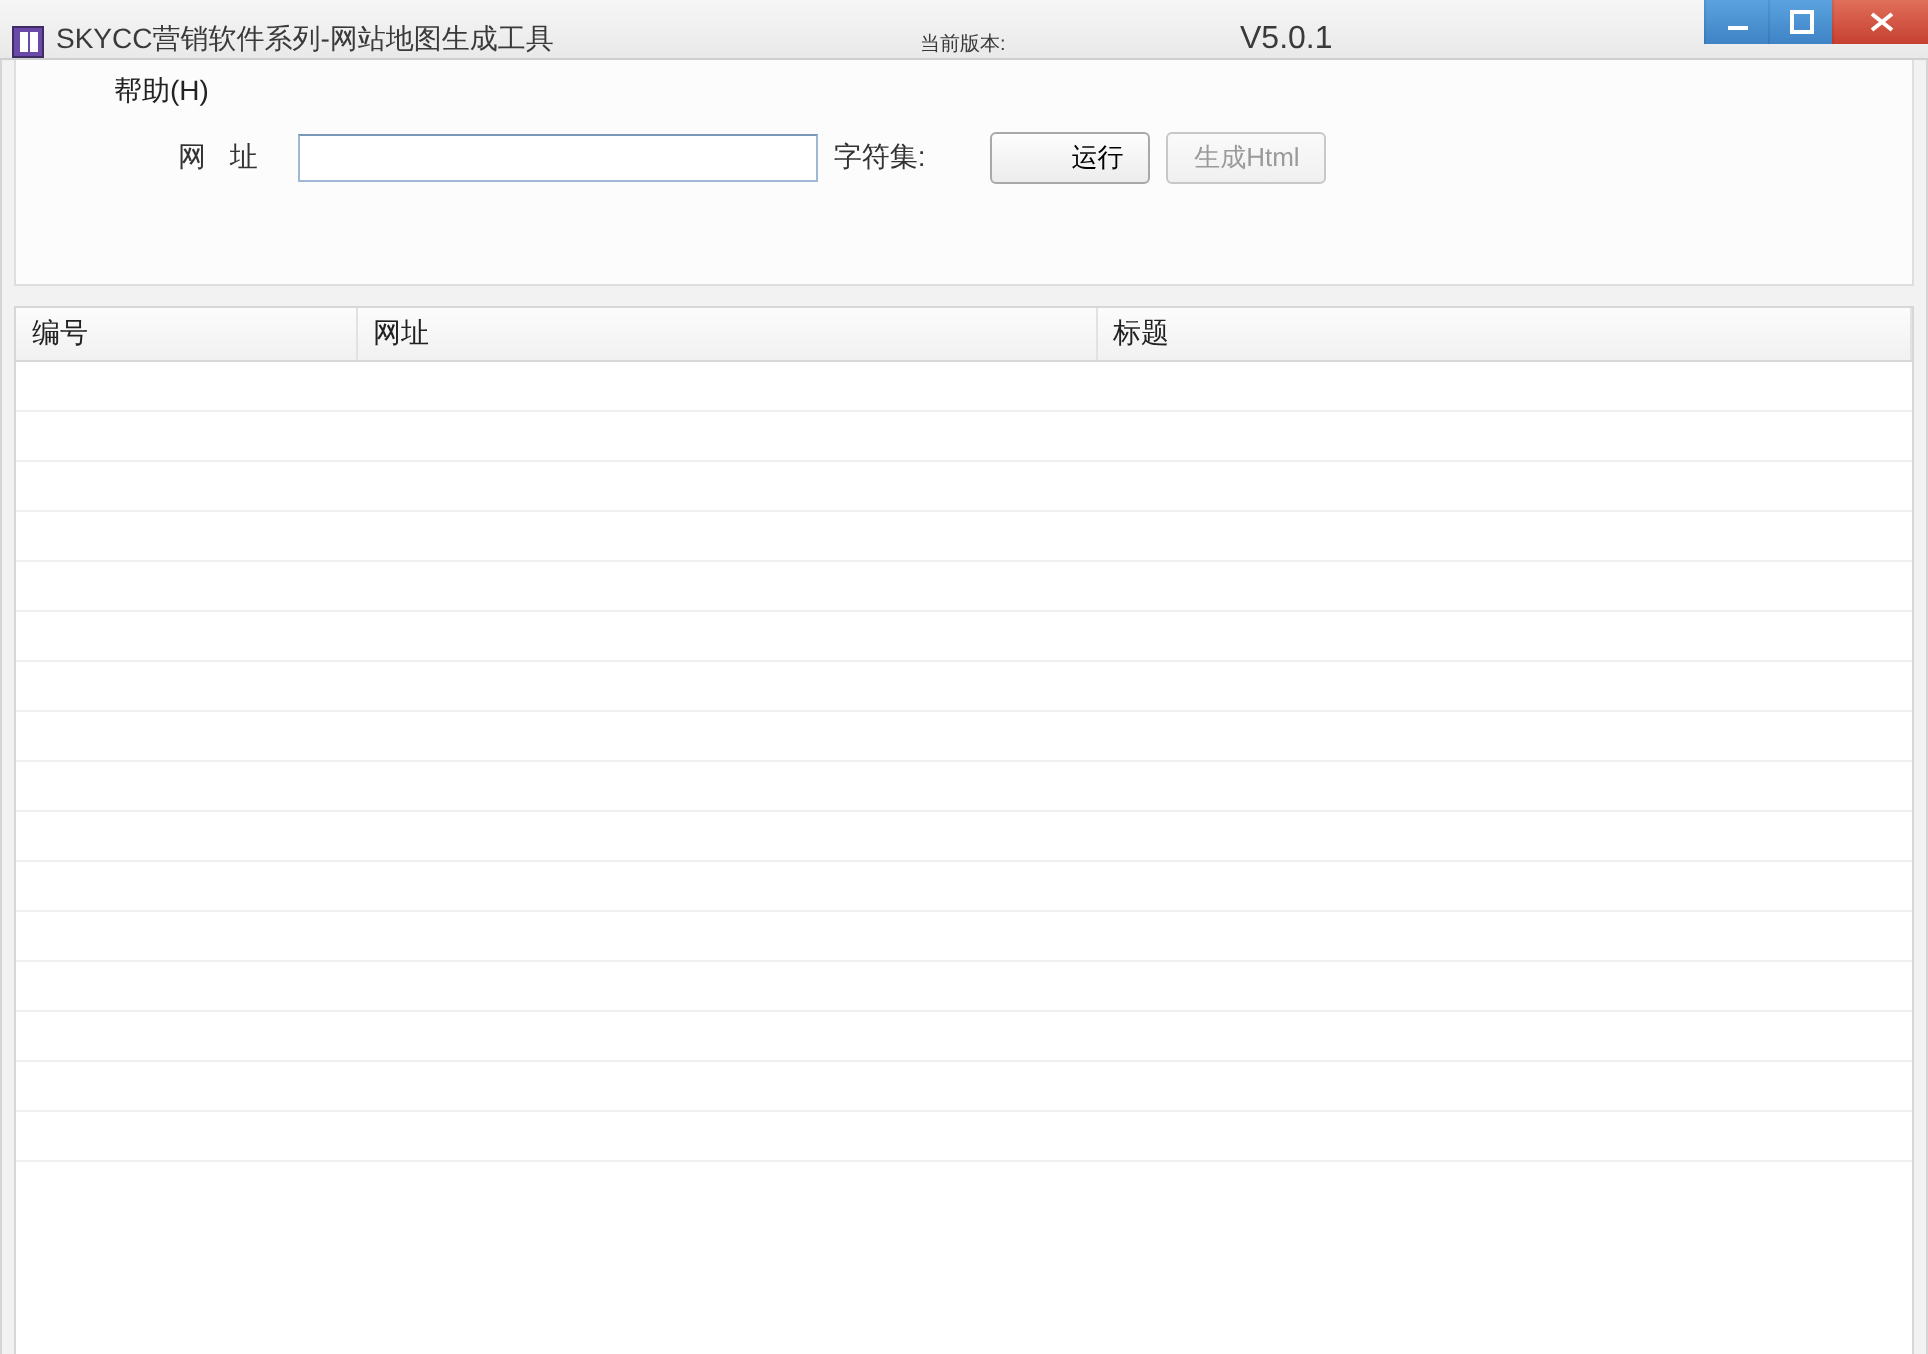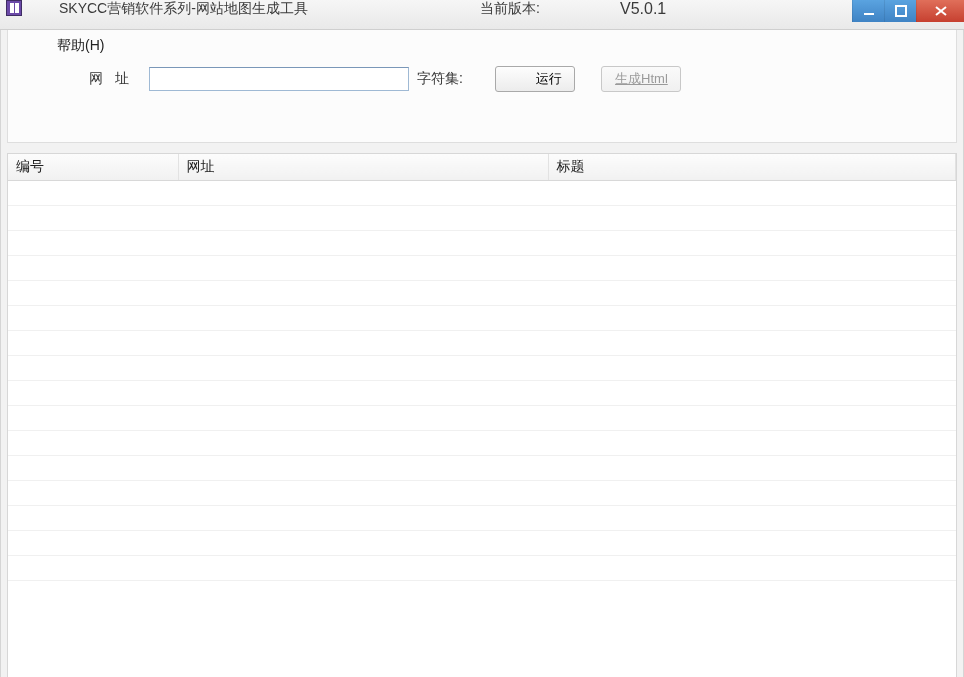--- a/index.html
+++ b/index.html
@@ -4,37 +4,36 @@
 <style>
   * { box-sizing: border-box; margin: 0; padding: 0; }
   html, body { width: 964px; height: 677px; font-family: "Microsoft YaHei", "SimSun", Arial, sans-serif; font-size: 13px; color: #222; background: #fff; overflow: hidden; }
 
   
   .titlebar {
     height: 30px;
     background: linear-gradient(#f6f6f6, #e9e9e9);
     border-bottom: 1px solid #cfcfcf;
     display: flex;
-    align-items: flex-start;
+    align-items: flex-end;
     position: relative;
-    gap: 31px;
   }
   .titlebar .app-icon {
     width: 16px; height: 16px;
     margin: 0 6px 0 6px;
     background: #6b49a8;
     position: relative;
     border: 1px solid #3e2c63;
   }
   .titlebar .app-icon::after{
     content:""; position:absolute; left:3px; top:2px; width:4px; height:10px;
     background:#fff; box-shadow:5px 0 0 #fff;
   }
   .titlebar .title-text { font-size: 14px; color: #3a3a3a; white-space: nowrap; }
-  .titlebar .version-label { position:absolute; left:480px; font-size:14px; color:#3a3a3a; }
+  .titlebar .version-label { position:absolute; left:460px; font-size:10px; color:#3a3a3a; }
   .titlebar .version-value { position:absolute; left:578px; font-size:16px; color:#3a3a3a;margin-left:42px; }
 
   .win-controls { position:absolute; right:0; top:0; height:22px; display:flex; }
   .win-btn {
     width:32px; height:22px;
     display:flex; align-items:center; justify-content:center;
     border-left:1px solid rgba(0,0,0,0.08);
   }
   .win-min, .win-max { background: linear-gradient(#5aa3e0,#3f83c4); }
   .win-close { width:48px; background: linear-gradient(#e06f5a,#c64030); }
@@ -98,21 +97,21 @@
     height:26px; min-width:80px;
     background:linear-gradient(#fdfdfd,#ececec);
     border:1px solid #a9a9a9;
     border-radius:3px;
     font-size:13px;
     padding:0 12px;
     cursor:pointer;
     text-align:right;
   }
   .btn.run { margin-left:18px; }
-  .btn.gen { margin-left:18px; color:#9a9a9a; background:linear-gradient(#fafafa,#f0f0f0); border-color:#c8c8c8;text-decoration:underline; }
+  .btn.gen { color:#9a9a9a; background:linear-gradient(#fafafa,#f0f0f0); border-color:#c8c8c8; }
 
   
   .table-wrap {
     margin:10px 6px 0 6px;
     background:#fff;
     border:1px solid #d7d7d7;
     height:562px;
     overflow:hidden;
   }
   table.grid { width:100%; border-collapse:collapse; table-layout:fixed; }

